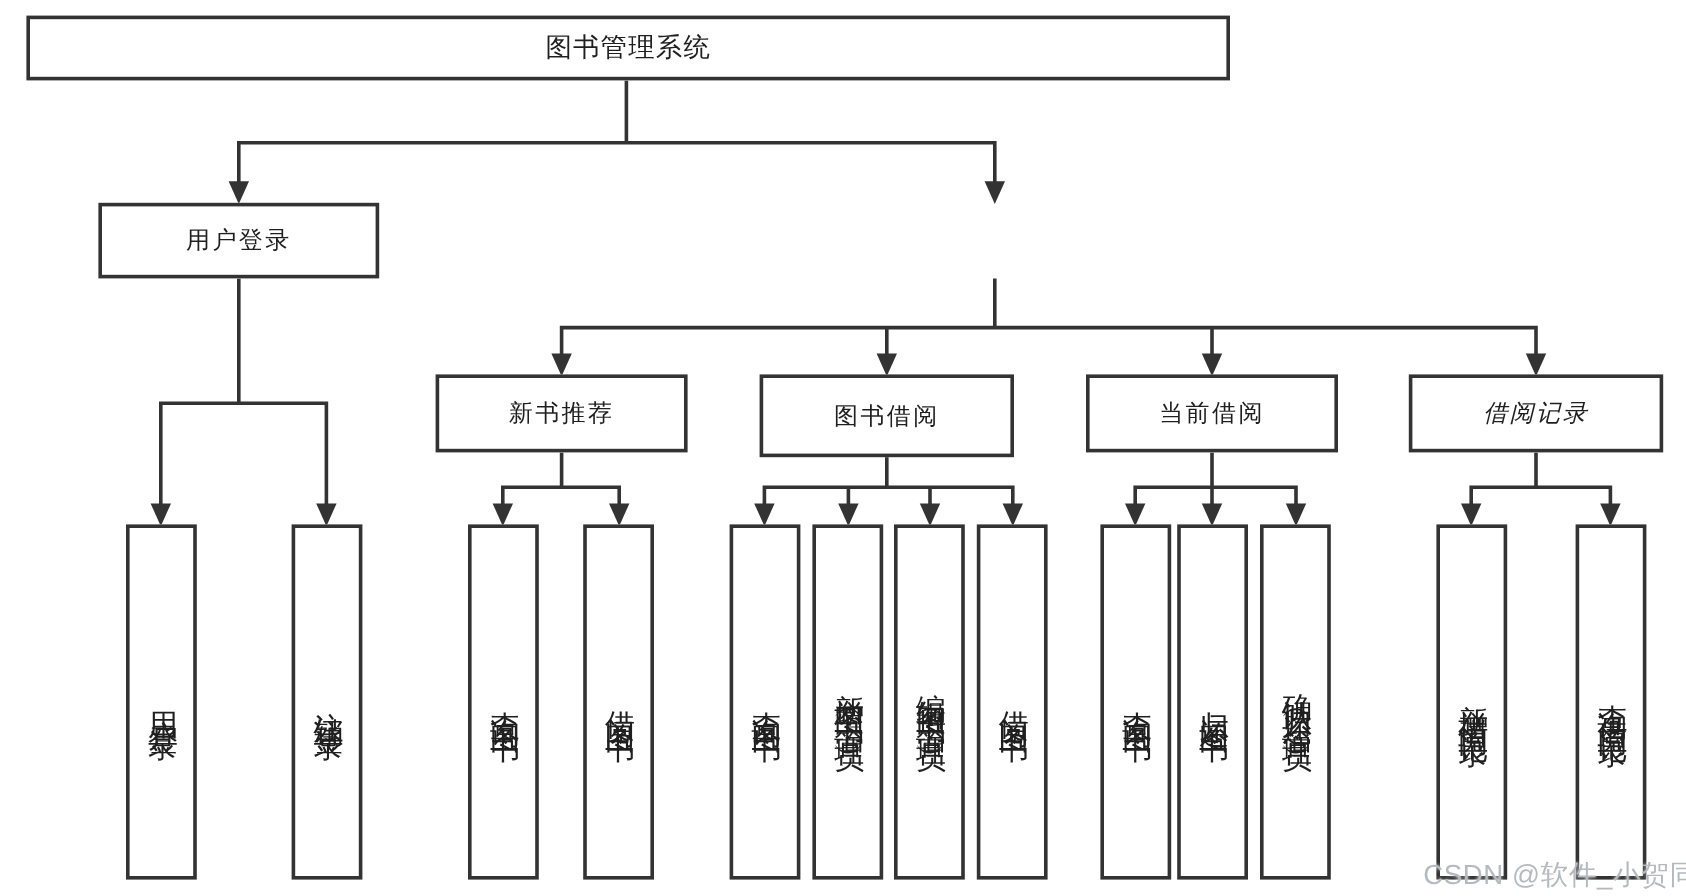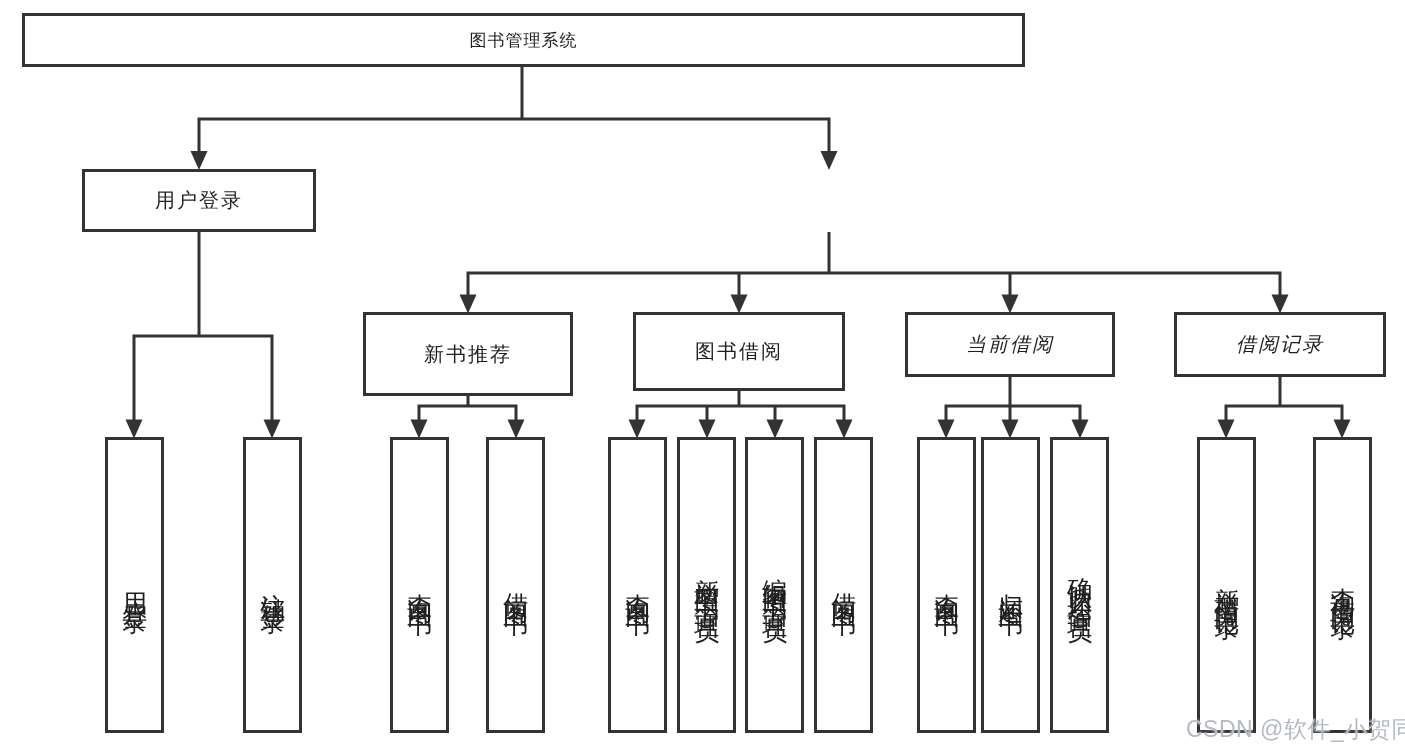--- a/index.html
+++ b/index.html
@@ -41,21 +41,21 @@
     align-items: center;
     justify-content: center;
     color: var(--text);
     z-index: 2;
   }
   .box .h-label {
     font-size: 20px;
     letter-spacing: 2px;
     white-space: nowrap;
   }
-  .box.root .h-label { font-size: 17px; letter-spacing: 1px; }
+  .box.root .h-label { font-size: 22px; letter-spacing: 1px; }
   .box.leaf .v-label {
     writing-mode: vertical-rl;
     text-orientation: mixed;
     font-size: 25px;
     letter-spacing: 6px;
     line-height: 1.1;
     white-space: nowrap;
   }
   .watermark {
     position: absolute;
@@ -111,27 +111,27 @@
   </svg>
 
   <div class="box root" style="left:22px; top:13px; width:1003px; height:54px;">
     <span class="h-label">图书管理系统</span>
   </div>
 
   <div class="box" style="left:82px; top:169px; width:234px; height:63px;">
     <span class="h-label">用户登录</span>
   </div>
 
-  <div class="box" style="left:363px; top:312px; width:210px; height:84px;">
+  <div class="box" style="left:363px; top:312px; width:210px; height:65px;">
     <span class="h-label">新书推荐</span>
   </div>
-  <div class="box" style="left:633px; top:312px; width:212px; height:79px;">
+  <div class="box" style="left:633px; top:312px; width:212px; height:69px;">
     <span class="h-label">图书借阅</span>
   </div>
-  <div class="box" style="left:905px; top:312px; width:210px; height:65px;font-style:italic;">
+  <div class="box" style="left:905px; top:312px; width:210px; height:65px;">
     <span class="h-label">当前借阅</span>
   </div>
   <div class="box" style="left:1174px; top:312px; width:212px; height:65px;font-style:italic;">
     <span class="h-label">借阅记录</span>
   </div>
 
   <div class="box leaf" style="left:105px; top:437px; width:59px; height:296px;">
     <span class="v-label">用户登录</span>
   </div>
   <div class="box leaf" style="left:243px; top:437px; width:59px; height:296px;">

